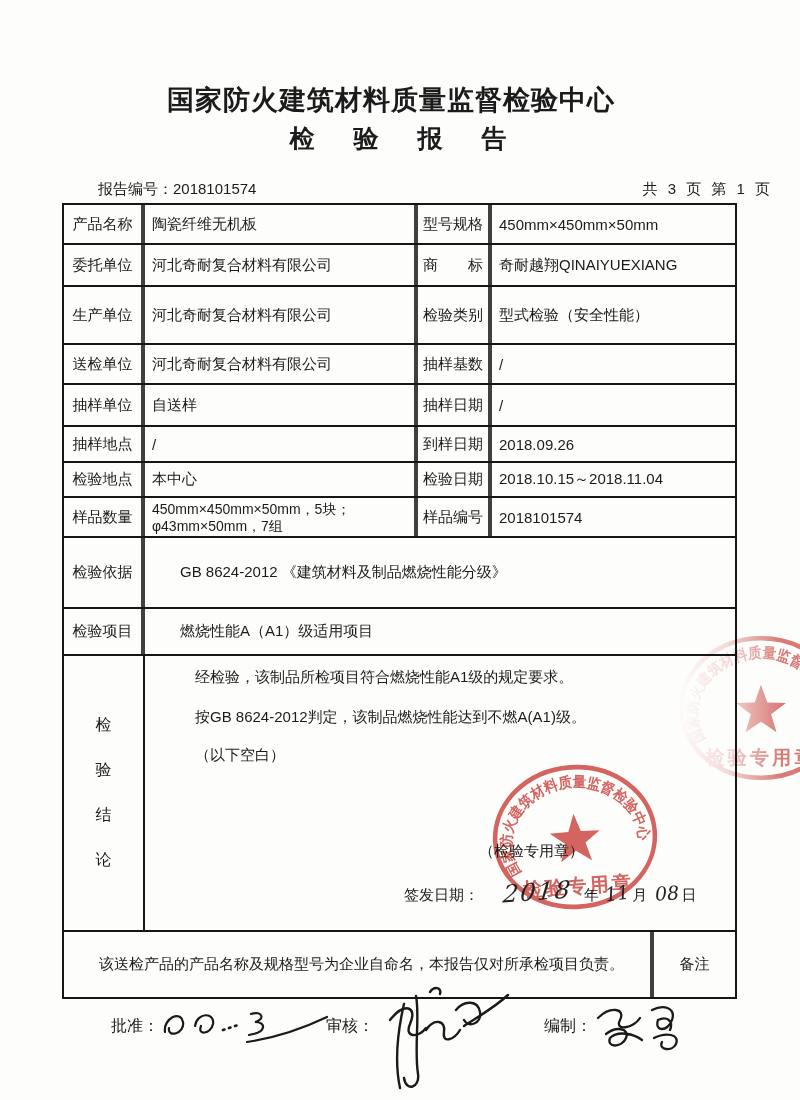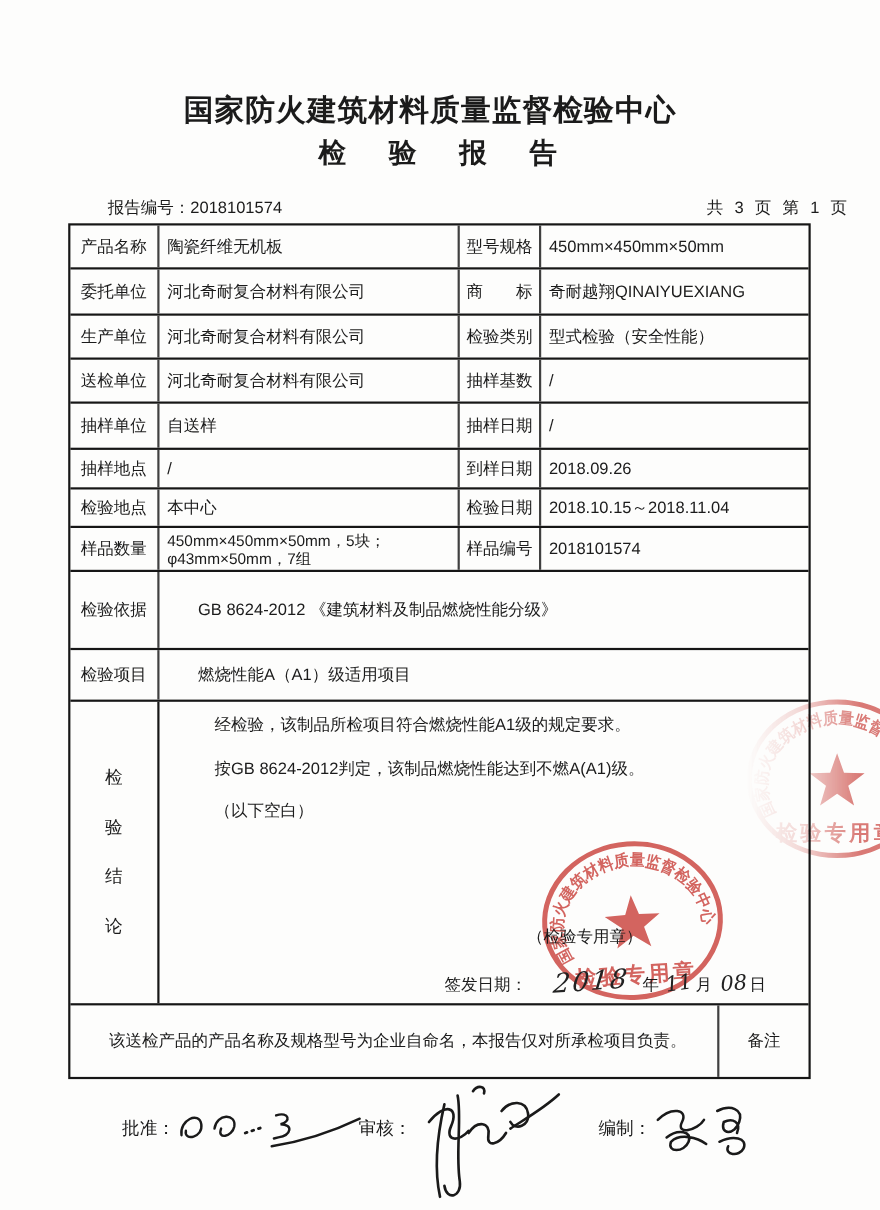--- a/index.html
+++ b/index.html
@@ -13,21 +13,21 @@
               font-size:25px; font-weight:700; letter-spacing:16px; text-indent:16px; }
 
   .meta-row { position:absolute; top:180px; left:62px; width:675px; display:flex;
               justify-content:space-between; font-size:15px; font-weight:400;margin-left:36px; }
   .meta-right { letter-spacing:3px; }
 
   .rtable { position:absolute; left:62px; top:203px; width:675px;
             border:2px solid #161616; }
   .trow { display:flex; border-bottom:2px solid #161616; }
   .trow:last-child { border-bottom:none; }
-  .cell { border-right:2px solid #404040; display:flex; align-items:center; font-size:15px; }
+  .cell { border-right:4px solid #404040; display:flex; align-items:center; font-size:15px; }
   .cell:last-child { border-right:none; }
   .lab  { width:81px; justify-content:center; text-align:center; }
   .v1   { width:273px; padding-left:7px; }
   .lab2 { width:74px; justify-content:center; text-align:center; }
   .v2   { flex:1; padding-left:7px; }
   .vwide { flex:1; padding-left:7px;margin-left:28px; }
   .small2line { font-size:14px; line-height:17px; padding-top:2px; }
 
   .conc-label { width:81px; border-right:2px solid #161616; display:flex; flex-direction:column;
                 justify-content:center; align-items:center; gap:24px; font-size:16px; }
@@ -81,21 +81,21 @@
       <div class="cell v2">450mm×450mm×50mm</div>
     </div>
 
     <div class="trow" style="height:42px">
       <div class="cell lab">委托单位</div>
       <div class="cell v1">河北奇耐复合材料有限公司</div>
       <div class="cell lab2">商　　标</div>
       <div class="cell v2">奇耐越翔QINAIYUEXIANG</div>
     </div>
 
-    <div class="trow" style="height:40px">
+    <div class="trow" style="height:58px">
       <div class="cell lab">生产单位</div>
       <div class="cell v1">河北奇耐复合材料有限公司</div>
       <div class="cell lab2">检验类别</div>
       <div class="cell v2">型式检验（安全性能）</div>
     </div>
 
     <div class="trow" style="height:40px">
       <div class="cell lab">送检单位</div>
       <div class="cell v1">河北奇耐复合材料有限公司</div>
       <div class="cell lab2">抽样基数</div>

